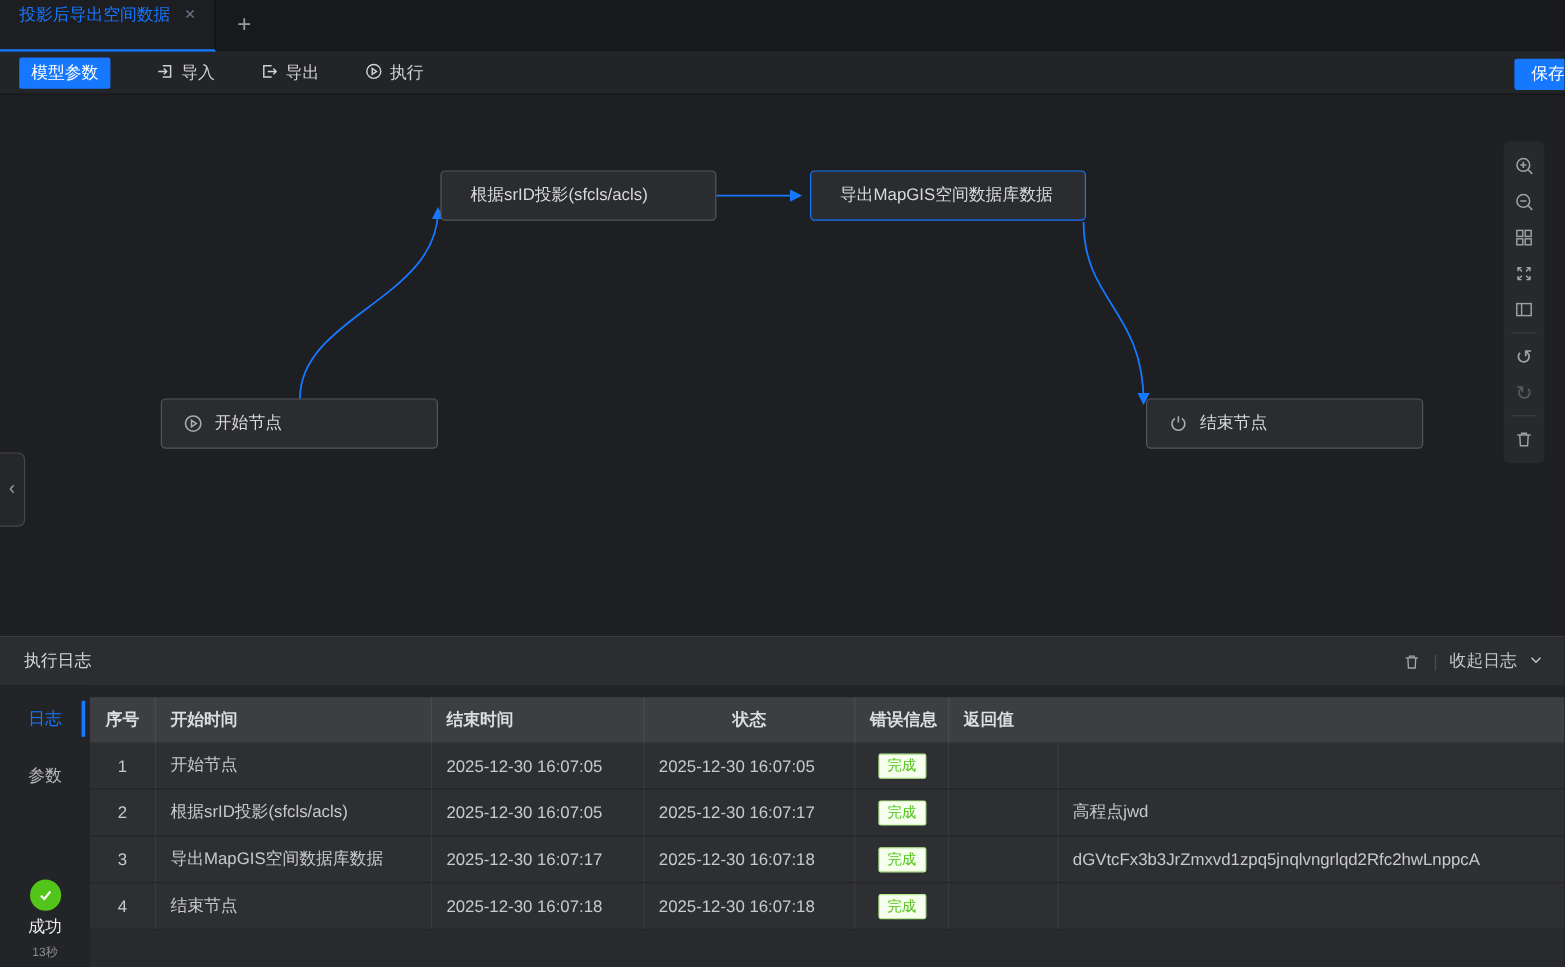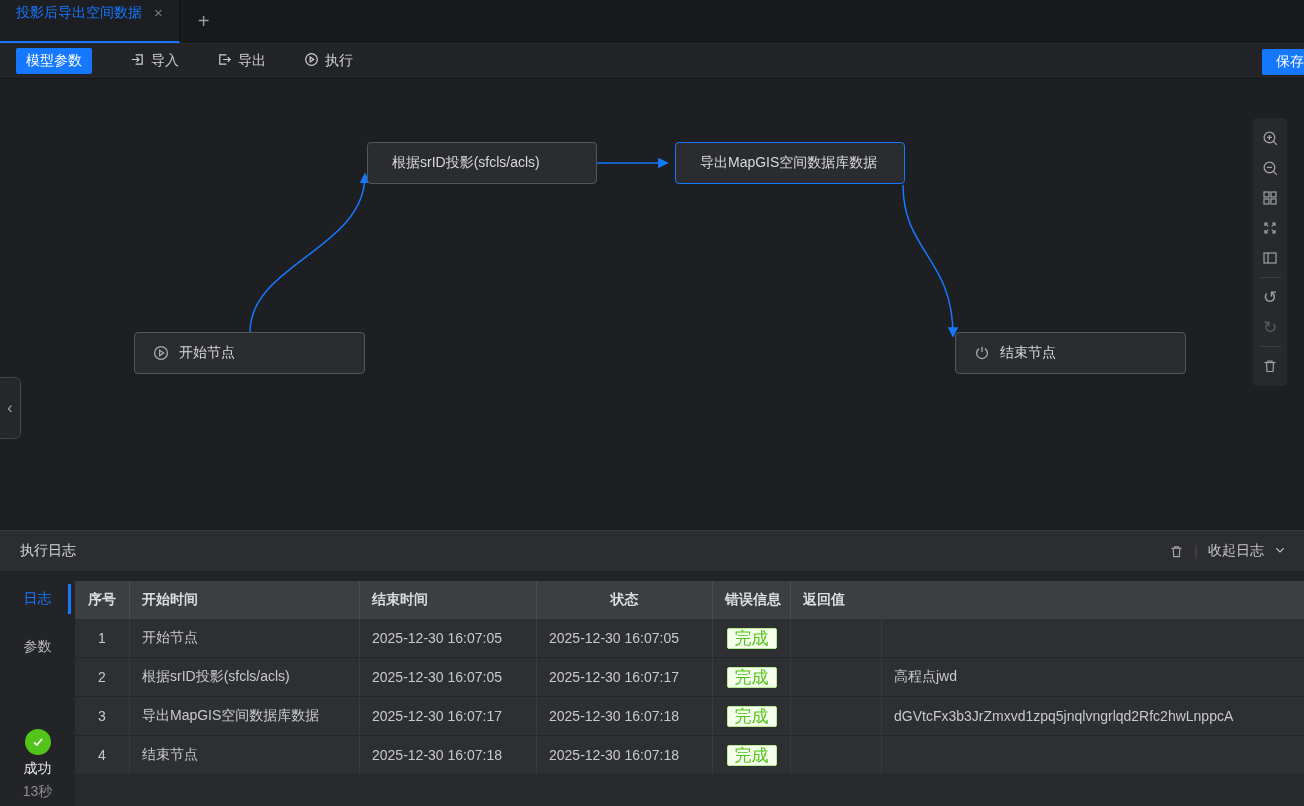--- a/index.html
+++ b/index.html
@@ -63,33 +63,33 @@
   .side-tab { position:relative; height:40px; display:flex; align-items:center; justify-content:center;
     color:#b9babd; cursor:pointer; margin-top:8px; }
   .side-tab.active { color:#1677ff; }
   .side-tab.active .indicator { position:absolute; right:4px; top:5px; width:3px; height:30px; background:#1677ff; }
   .side-status { position:absolute; bottom:6px; left:0; width:100%; display:flex;
     flex-direction:column; align-items:center; gap:5px; }
   .check-circle { width:26px; height:26px; border-radius:50%; background:#52c41a;
     display:flex; align-items:center; justify-content:center; }
   .check-circle svg { stroke:#fff; }
   .status-word { color:#e8e9ea; font-size:14px; }
-  .status-time { color:#8c8d90; font-size:14px; }
+  .status-time { color:#8c8d90; font-size:10px; }
   
   .log-table { flex:1; padding-top:10px; display:flex; flex-direction:column; min-width:0; }
   .t-row { display:grid; grid-template-columns:55px 230px 177px 176px 78px 91px minmax(0,1fr); }
   .t-head { height:38px; background:#3c3e41; }
   .t-head .cell { color:#dcddde; font-weight:700; border-right:1px solid #4a4b4f; }
   .t-body-row { height:39px; background:#2e2f32; border-bottom:1px solid #242528; }
   .t-body-row .cell { color:#c8c9cc; border-right:1px solid #3a3b3f; }
   .cell { display:flex; align-items:center; padding:0 12px; overflow:hidden; white-space:nowrap; }
   .cell.center { justify-content:center; padding:0 4px; }
   .cell:last-child { border-right:none !important; }
   .badge { background:#f6ffed; border:1px solid #b7eb8f; color:#52c41a;
-    font-size:17px; padding:1px 7px; border-radius:2px; line-height:17px; }
+    font-size:12px; padding:1px 7px; border-radius:2px; line-height:17px; }
   .t-filler { flex:1; background:#292a2d; }
 </style>
 </head>
 <body>
 
 <div class="app">
 
   <div class="tabbar">
     <div class="tab">
       <span>投影后导出空间数据</span>

